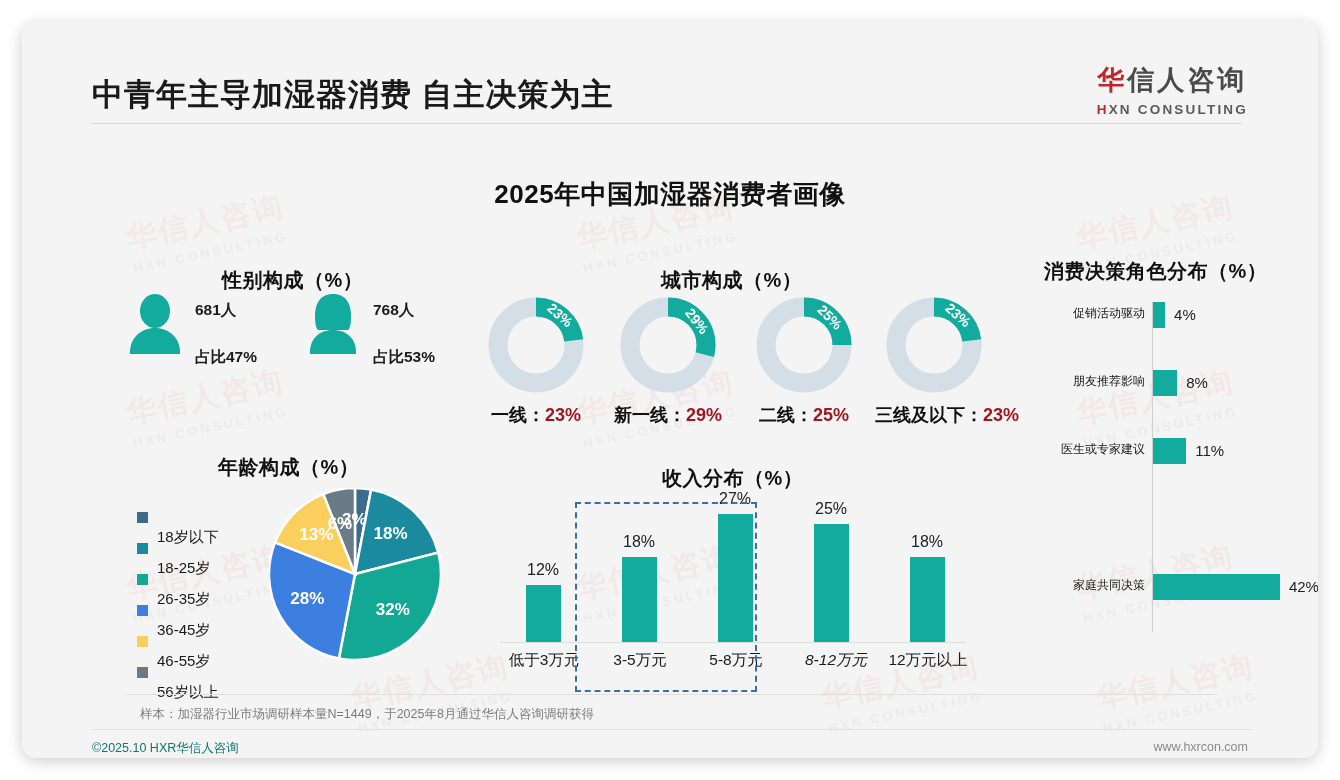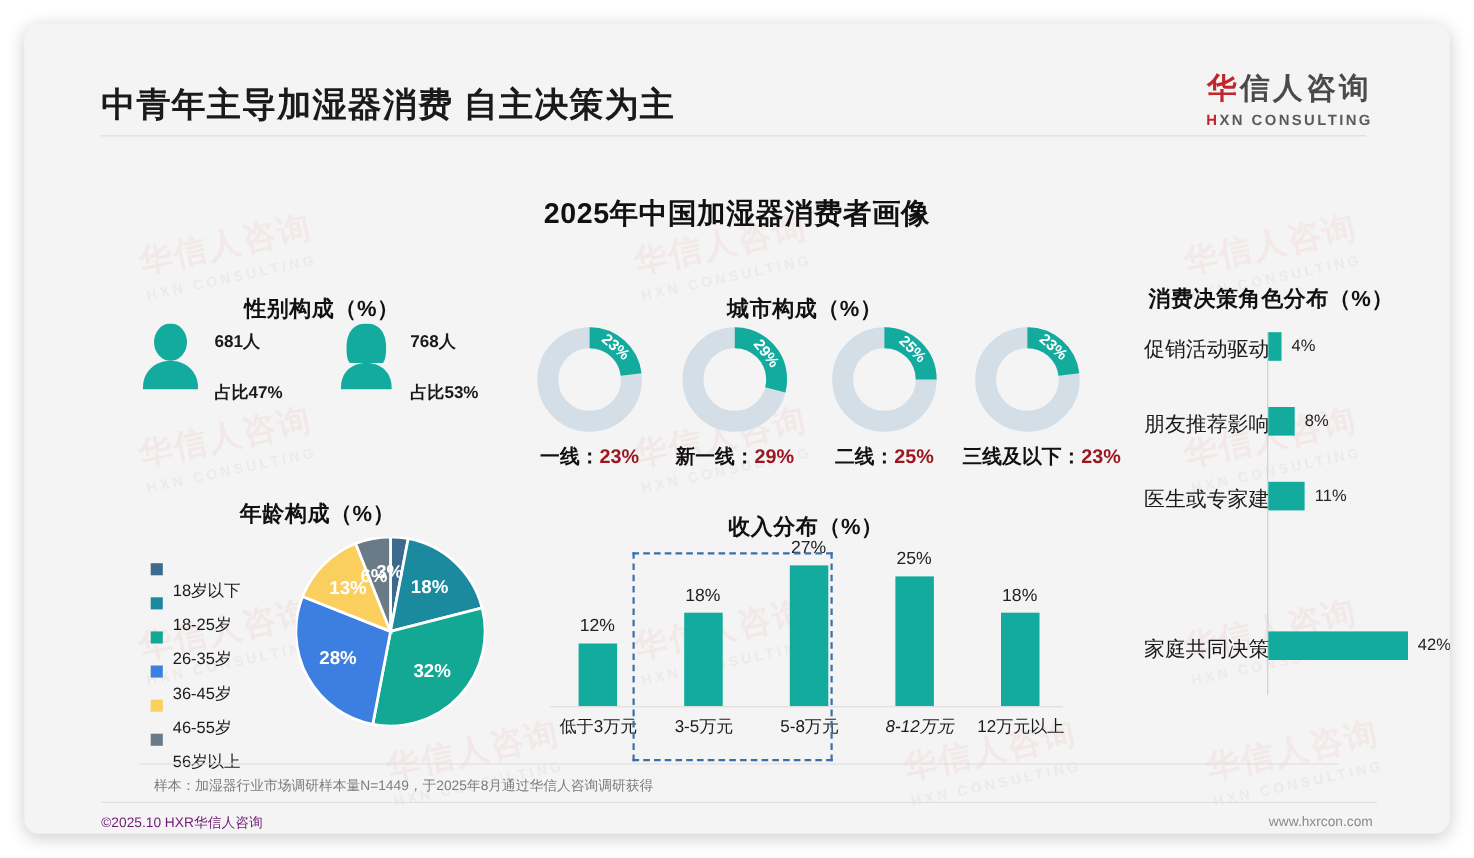--- a/index.html
+++ b/index.html
@@ -112,35 +112,35 @@
     border: 2px dashed #3b6fa8; z-index: 2;
   }
 
   
   #decision-block { position: absolute; left: 1018px; top: 232px; z-index: 3; }
   #decision-plot { position: absolute; left: 0; top: 48px; width: 250px; height: 330px; }
   #decision-axis { position: absolute; left: 112px; top: 0; width: 1px; height: 330px; background: #cfcfcf; }
   .hbar-row { position: absolute; left: 0; height: 26px; width: 100%; }
   .hbar-lbl {
     position: absolute; left: 0; top: 3px; width: 105px; text-align: right;
-    font-size: 19px; color: #1a1a1a; white-space: nowrap;
+    font-size: 12px; color: #1a1a1a; white-space: nowrap;
   }
   .hbar { position: absolute; left: 113px; top: 0; height: 26px; background: #12ab9e; }
   .hbar-val { position: absolute; top: 4px; font-size: 15px; color: #222; white-space: nowrap; }
 
   
   #note-rule { position: absolute; left: 105px; top: 672px; width: 1090px; height: 1px; background: #dedede; z-index: 3; }
   #note {
     position: absolute; left: 118px; top: 684px;
     font-size: 12.5px; color: #7c7c7c; white-space: nowrap; z-index: 3;
   }
   #foot-rule { position: absolute; left: 70px; top: 707px; width: 1160px; height: 1px; background: #dedede; z-index: 3; }
   #copyright {
     position: absolute; left: 70px; top: 718px;
-    font-size: 12.5px; color: #701a75; white-space: nowrap; z-index: 3; text-align: center;
+    font-size: 12.5px; color: #0f766e; white-space: nowrap; z-index: 3; text-align: center;
   }
   #site {
     position: absolute; right: 70px; top: 718px;
     font-size: 12.5px; color: #8a8a8a; white-space: nowrap; z-index: 3;
   }
 </style>
 </head>
 <body>
 
 <div id="slide">

